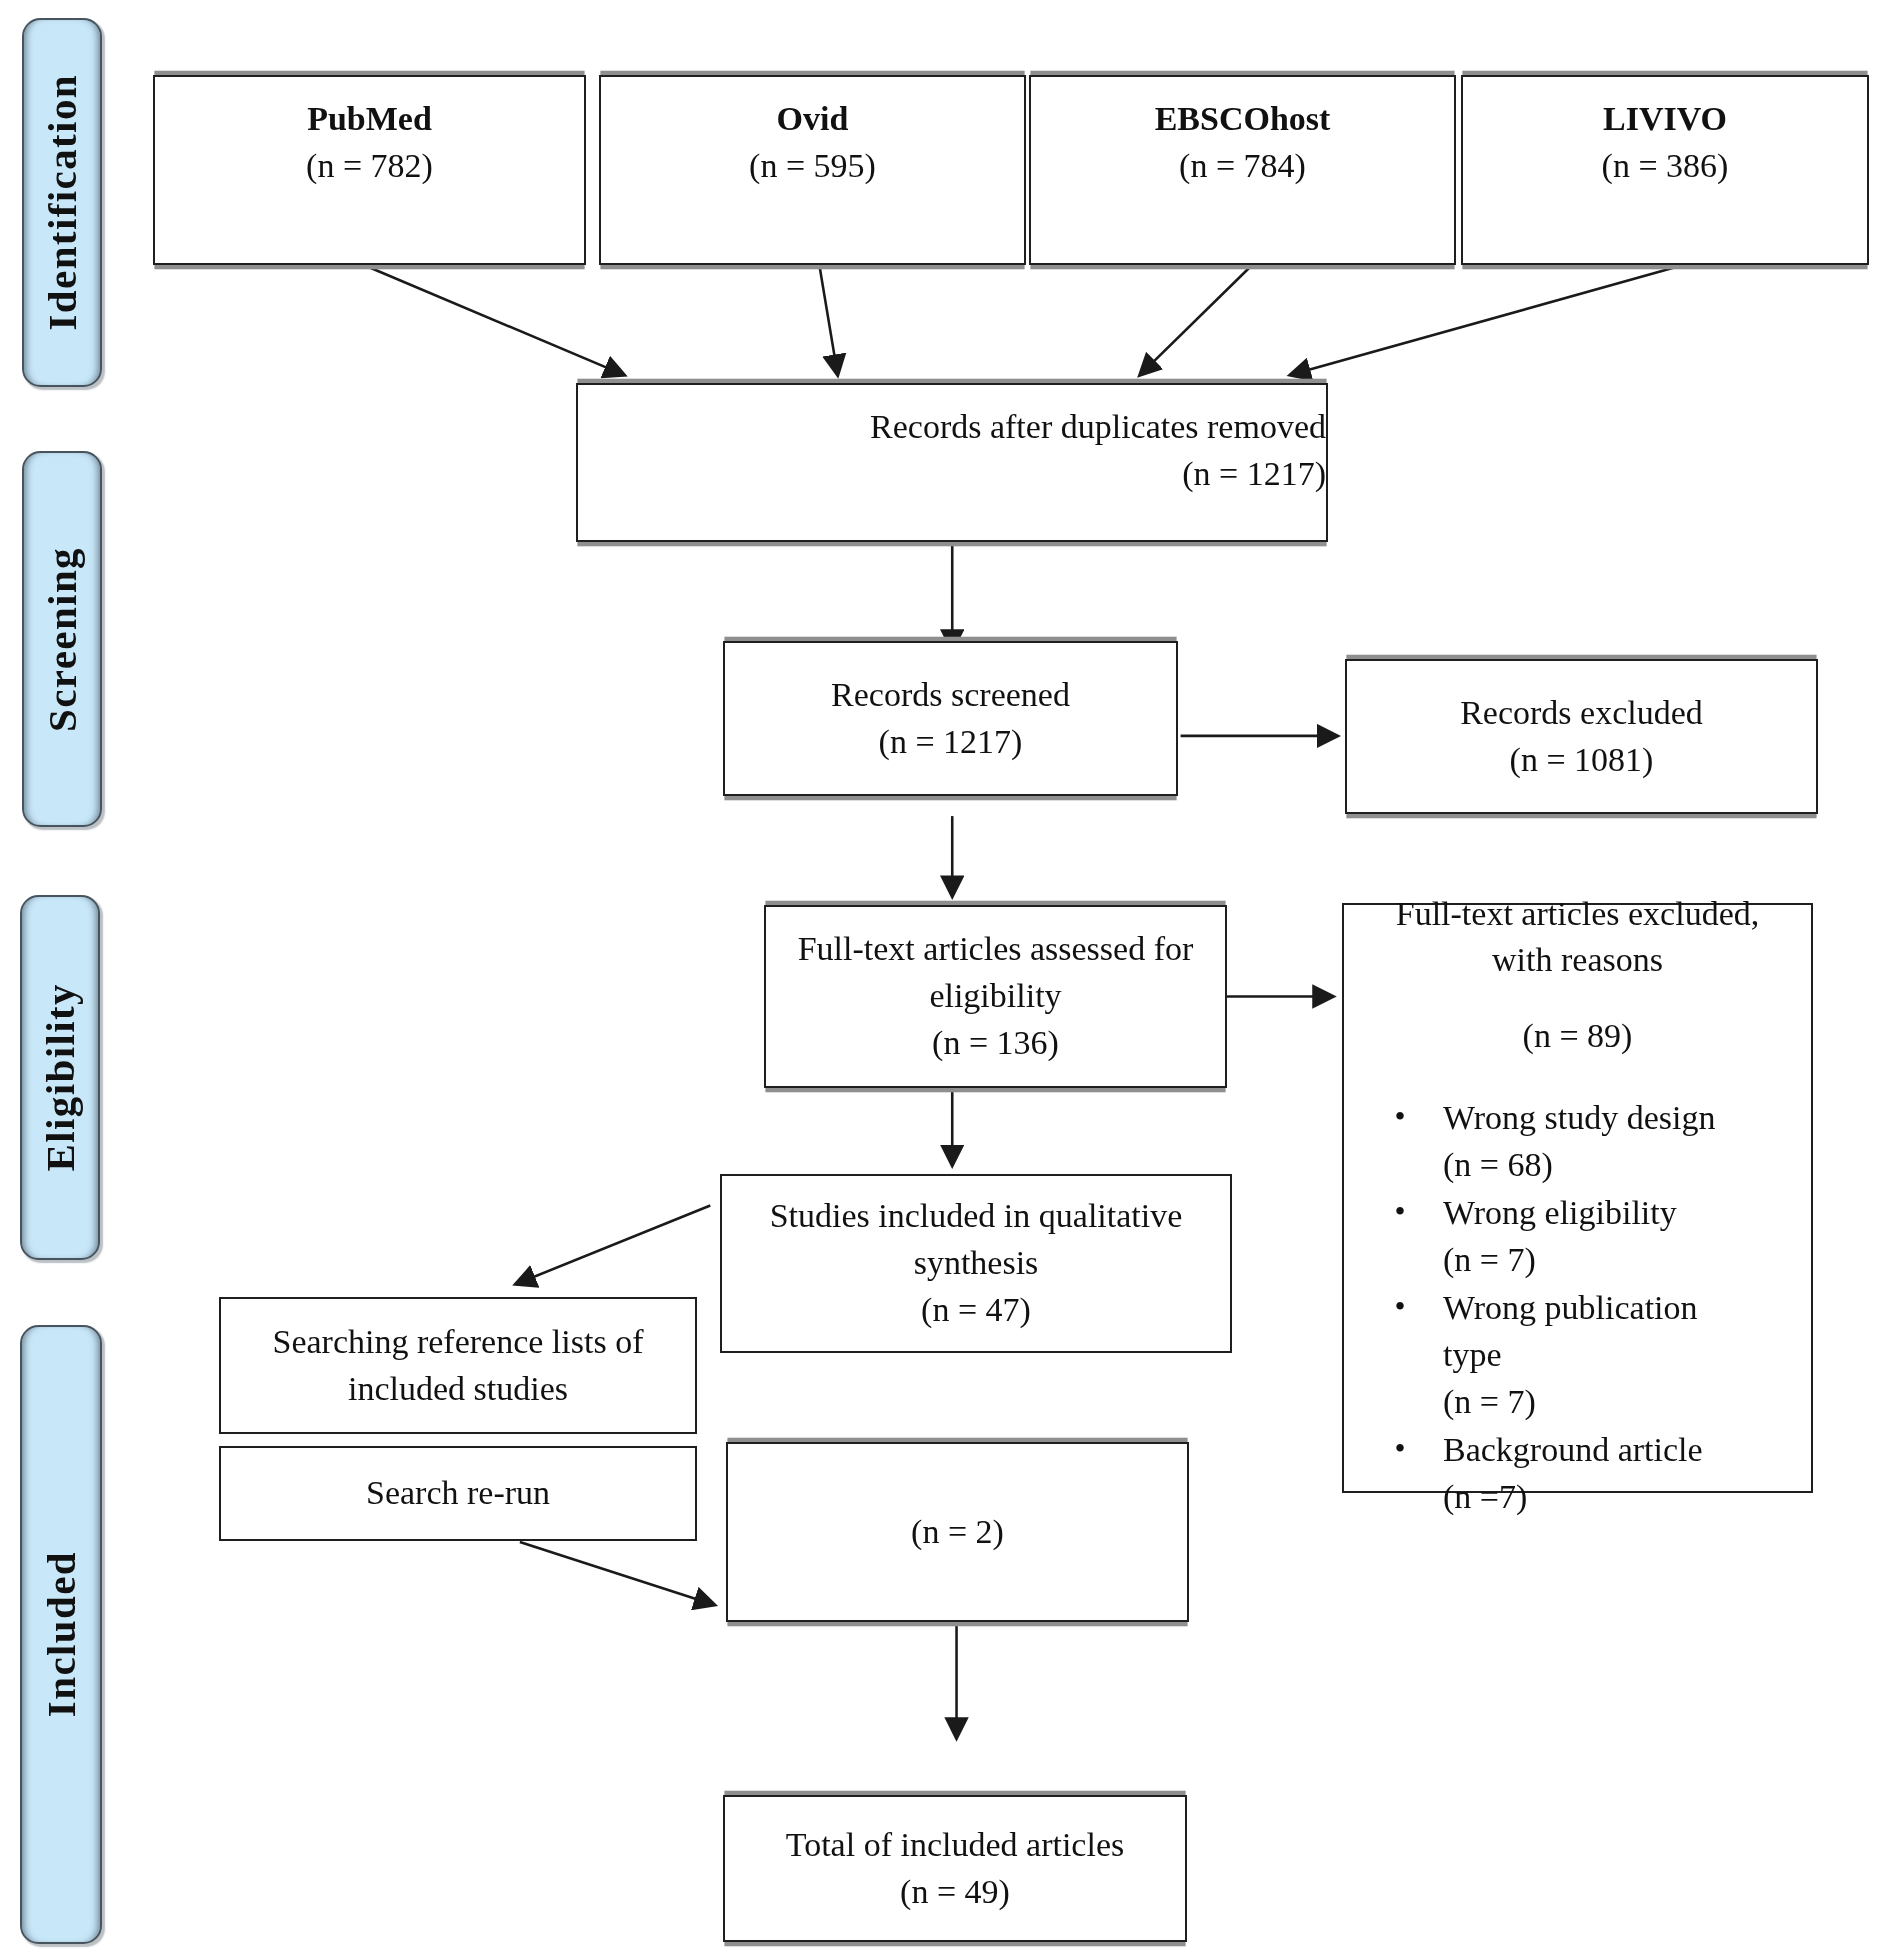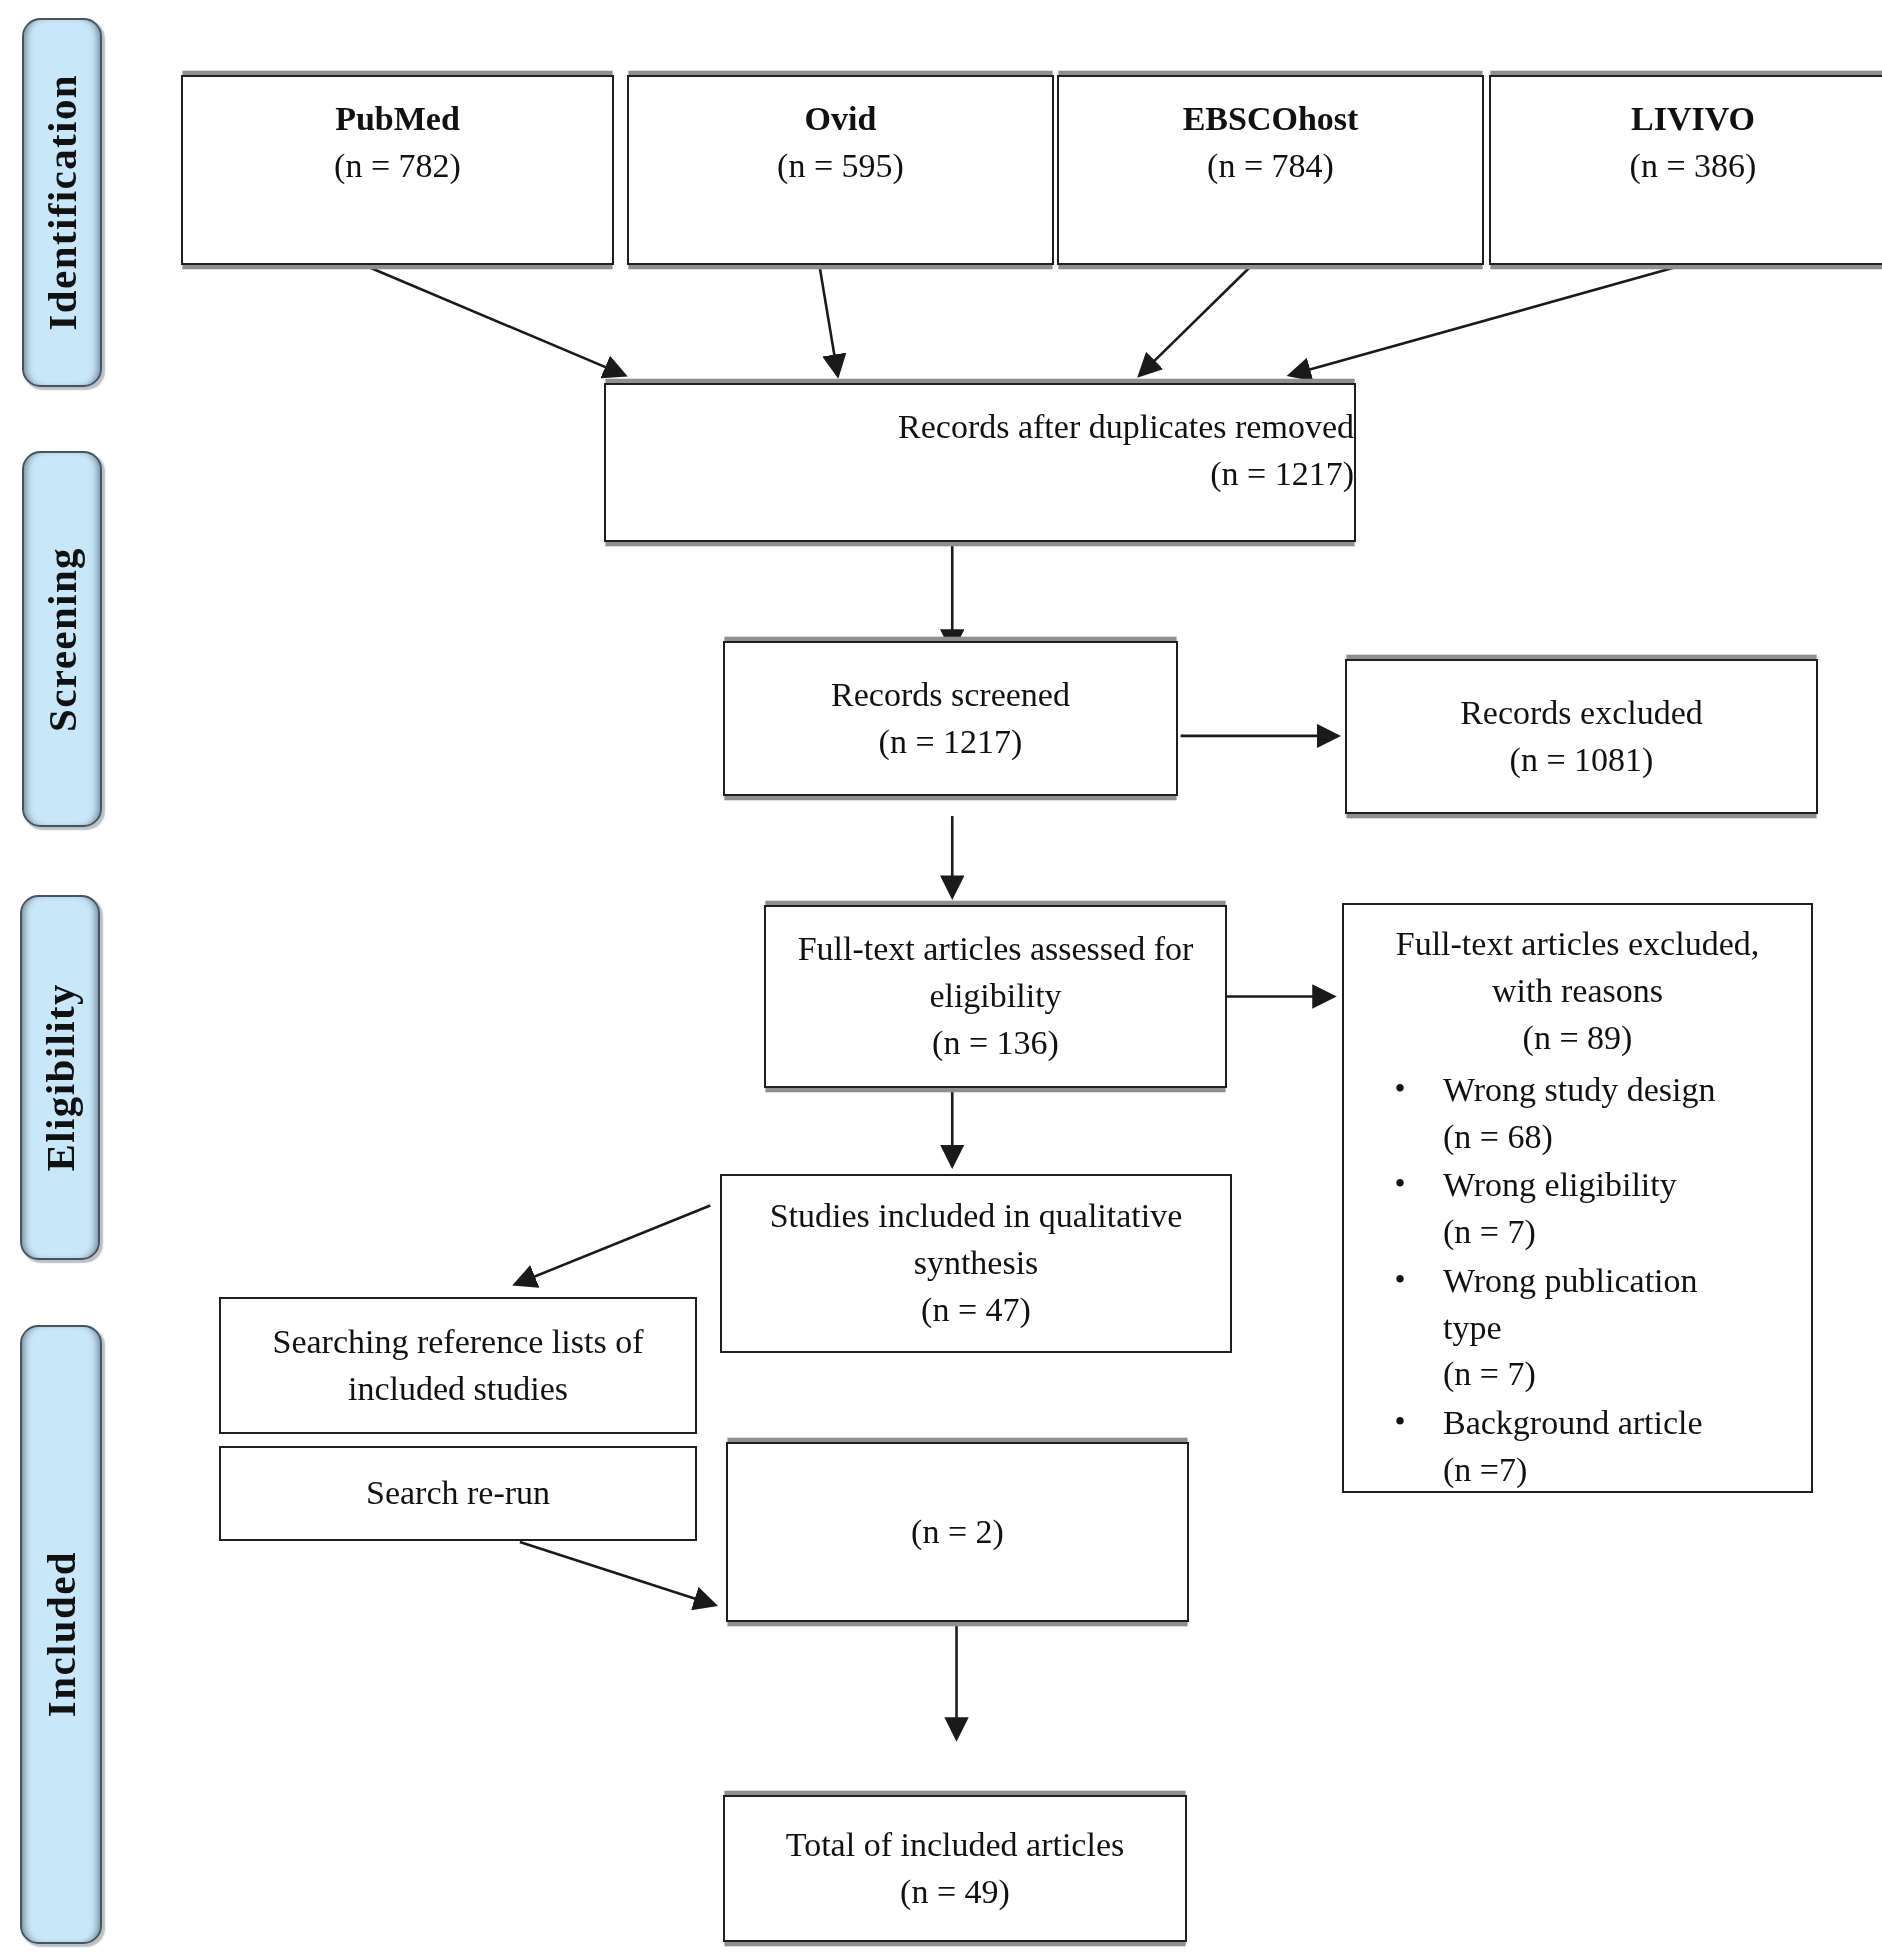--- a/index.html
+++ b/index.html
@@ -8,38 +8,38 @@
     font-family:"Liberation Serif","DejaVu Serif",serif;color:#111;
   }
   .arrows{position:absolute;left:0;top:0;width:1883px;height:1955px;pointer-events:none;}
   
   .b{
     position:absolute;box-sizing:border-box;background:#ffffff;
     border:2.1px solid #1f1f1f;
     display:flex;flex-direction:column;align-items:center;justify-content:center;
     text-align:center;font-size:34px;line-height:1.38;
   }
-  .b.topalign{justify-content:flex-start;padding-top:18.6px;margin-left:28px;}
+  .b.topalign{justify-content:flex-start;padding-top:18.6px;}
   .band{box-shadow:0 -5.7px 0 -1.4px #8f8f8f,0 5.7px 0 -1.4px #8f8f8f;}
   .srcname{font-weight:bold;}
   
   .stage{
     position:absolute;box-sizing:border-box;background:#c8e7f8;
     border:2.9px solid #47545e;border-radius:18.6px;
     box-shadow:inset 7.2px 0 7.2px -5px rgba(80,100,115,.75),
                inset -7.2px 0 7.2px -5px rgba(80,100,115,.75),
                2.1px 2.1px 1.4px rgba(120,130,140,.5);
     display:flex;align-items:center;justify-content:center;
   }
   .stage span{
     writing-mode:vertical-rl;transform:rotate(180deg);
     font-weight:bold;font-size:41px;letter-spacing:1.4px;white-space:nowrap;
   }
   
-  .reasonsbox{justify-content:flex-start;padding:15.8px 13px 0 13px;}
+  .reasonsbox{justify-content:center;padding:15.8px 13px 0 13px;gap:29px;}
   .reasons{width:100%;margin-top:4.3px;}
   .reason{display:flex;text-align:left;margin-top:1.4px;}
   .bullet{width:86px;flex:0 0 86px;text-align:center;font-size:31.5px;}
   .rtext{flex:1;padding-right:7.2px;}
 </style>
 </head>
 <body>
 
 <div class="canvas">
 

